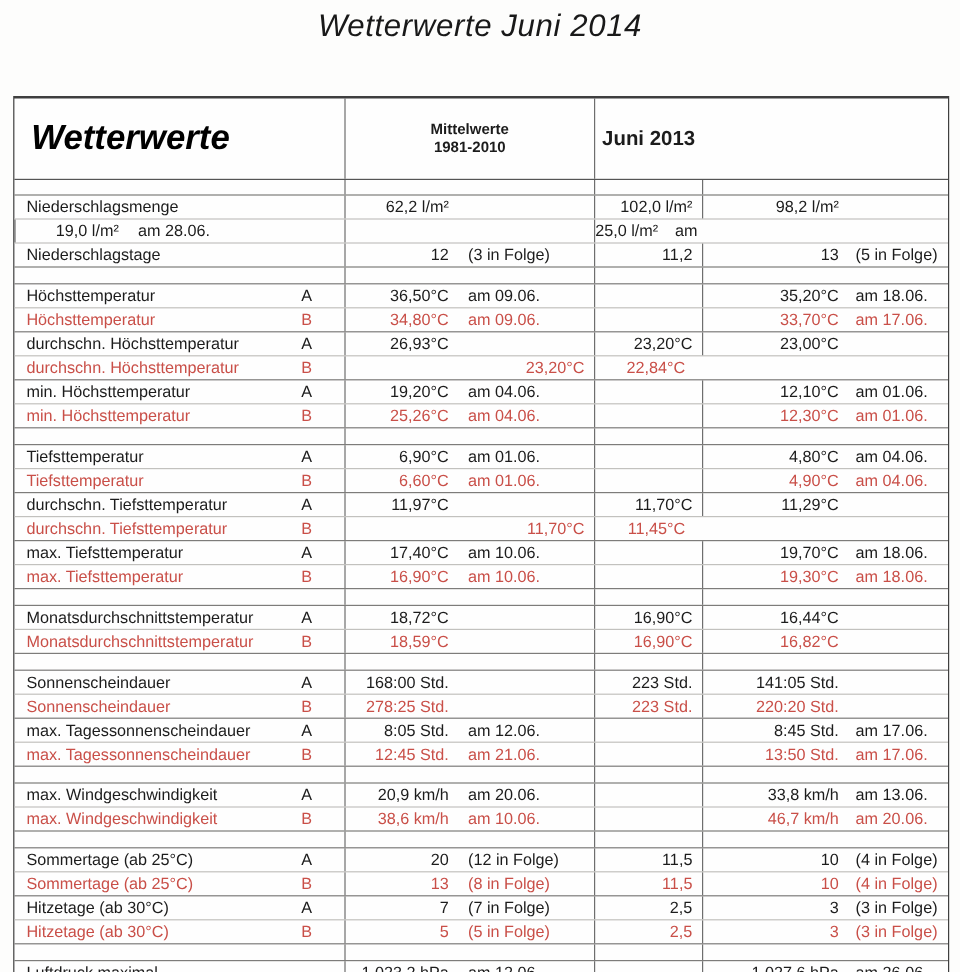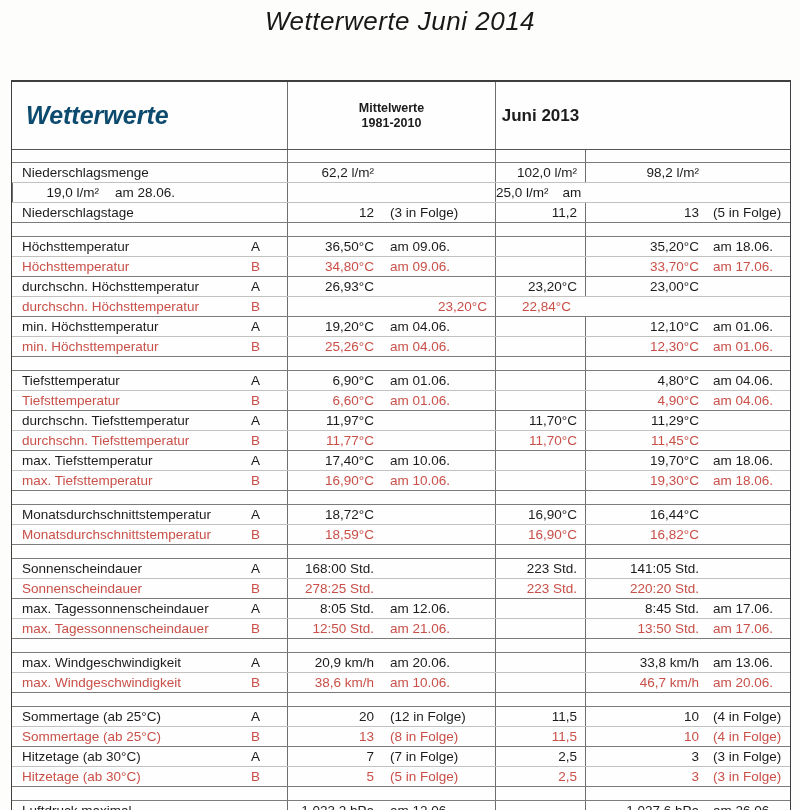--- a/index.html
+++ b/index.html
@@ -28,22 +28,22 @@
     display:grid;
     grid-template-columns:275px 208px 90px 205px;
     height:67px;
     border-bottom:1px solid #555;
   }
   .hrow>div{display:flex;align-items:center;justify-content:center;}
   .cell-b{border-left:1px solid #6e6e6e;}
   .h-label{
     justify-content:flex-start !important;
     padding-left:14px;
-    font-size:25px;font-weight:bold;font-style:italic;
-    color:#0c4a6e;
+    font-size:29px;font-weight:bold;font-style:italic;
+    color:#000000;
   }
   .h-2014{
     font-size:20px;font-weight:bold;
     color:var(--red-header);
     letter-spacing:0.5px;
   }
   .h-mittel{flex-direction:column;font-size:12.5px;font-weight:bold;line-height:1.18;text-align:center;}
   .h-2013{font-size:17px;font-weight:bold;}
   .row{
     display:grid;
@@ -272,24 +272,20 @@
         <div class="c c4 cell-b">
           <span class="val">11,29°C</span>
           <span class="dat"></span>
         </div>
       </div>
       <div class="row red div-l">
         <div class="c c1">
           <span class="lbl">durchschn. Tiefsttemperatur</span>
           <span class="ab">B</span>
         </div>
-        <div class="c c2 cell-b">
-          <span class="val">11,77°C</span>
-          <span class="dat"></span>
-        </div>
         <div class="c c3 cell-b"><span>11,70°C</span></div>
         <div class="c c4 cell-b">
           <span class="val">11,45°C</span>
           <span class="dat"></span>
         </div>
       </div>
       <div class="row div-d">
         <div class="c c1">
           <span class="lbl">max. Tiefsttemperatur</span>
           <span class="ab">A</span>
@@ -405,21 +401,21 @@
           <span class="val">8:45 Std.</span>
           <span class="dat">am 17.06.</span>
         </div>
       </div>
       <div class="row red div-l">
         <div class="c c1">
           <span class="lbl">max. Tagessonnenscheindauer</span>
           <span class="ab">B</span>
         </div>
         <div class="c c2 cell-b">
-          <span class="val">12:50 Std.</span>
+          <span class="val">12:45 Std.</span>
           <span class="dat">am 21.06.</span>
         </div>
         <div class="c c3 cell-b"><span></span></div>
         <div class="c c4 cell-b">
           <span class="val">13:50 Std.</span>
           <span class="dat">am 17.06.</span>
         </div>
       </div>
       <div class="row gap div-d">
         <div class="c c1"></div>

